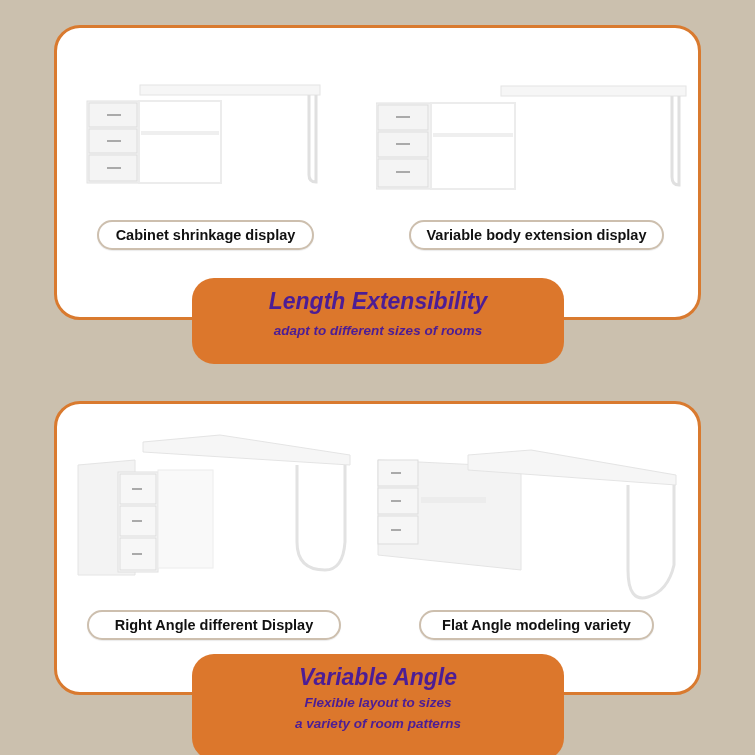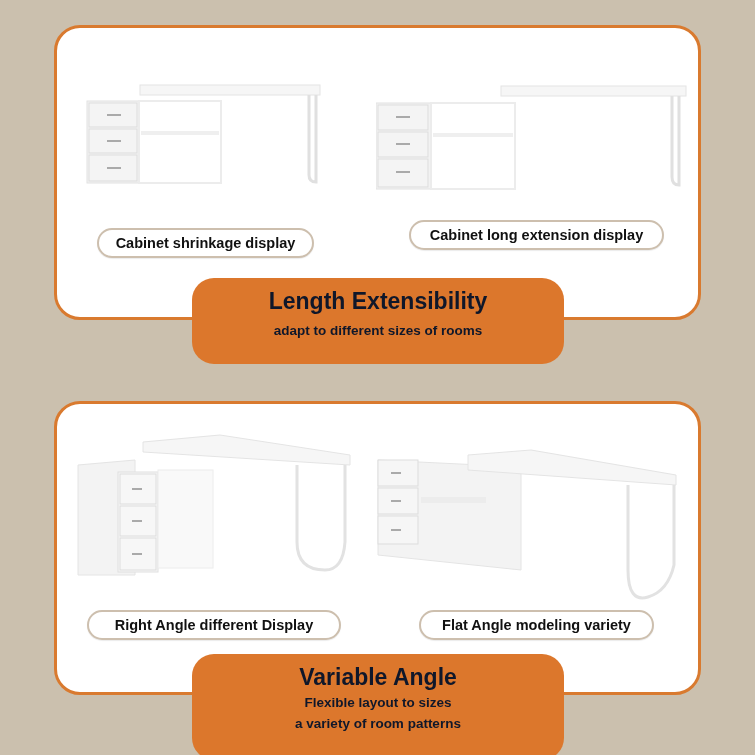--- a/index.html
+++ b/index.html
@@ -1,21 +1,21 @@
 <!DOCTYPE html>
 <html><head>
 <meta charset="utf-8">
 <style>
   html,body{margin:0;padding:0;}
   body{width:755px;height:755px;background:#cbc0ae;position:relative;overflow:hidden;font-family:"Liberation Sans",sans-serif;}
   .panel{position:absolute;background:#ffffff;border:3px solid #d97a2f;border-radius:26px;box-sizing:border-box;}
   .p1{left:54px;top:25px;width:647px;height:295px;}
   .p2{left:54px;top:401px;width:647px;height:294px;}
   .pill{position:absolute;height:30px;border:2px solid #cdbfae;border-radius:16px;background:#fff;box-sizing:border-box;display:flex;align-items:center;justify-content:center;font-weight:bold;font-size:14.5px;color:#111;white-space:nowrap;box-shadow:0 1px 1px rgba(0,0,0,0.08);}
-  .banner{position:absolute;background:#dc772c;border-radius:22px;color:#0f172a;text-align:center;box-sizing:border-box;}
+  .banner{position:absolute;background:#dc772c;border-radius:22px;color:#4c1d95;text-align:center;box-sizing:border-box;font-style:italic;}
   .b1{left:192px;top:278px;width:372px;height:86px;}
   .b2{left:192px;top:654px;width:372px;height:106px;}
   .b-title{font-weight:bold;font-size:23px;margin-top:10px;line-height:26px;}
   .b-sub{font-weight:bold;font-size:13.5px;line-height:17px;margin-top:4px;}
   svg{position:absolute;}
 </style>
 </head>
 <body>
 
 <div class="panel p1"></div>
@@ -26,36 +26,36 @@
   <rect x="4" y="49" width="48" height="24" fill="#f4f4f4" stroke="#ddd"></rect>
   <rect x="4" y="75" width="48" height="26" fill="#f4f4f4" stroke="#ddd"></rect>
   <rect x="22" y="34" width="14" height="2" fill="#aaa"></rect>
   <rect x="22" y="60" width="14" height="2" fill="#aaa"></rect>
   <rect x="22" y="87" width="14" height="2" fill="#aaa"></rect>
   <rect x="54" y="21" width="82" height="82" fill="none" stroke="#ececec" stroke-width="2"></rect>
   <rect x="56" y="51" width="78" height="4" fill="#efefef"></rect>
   <rect x="55" y="5" width="180" height="10" fill="#f6f6f6" stroke="#e4e4e4"></rect>
   <path d="M224 15 L224 95 Q224 102 231 102 L231 15" fill="none" stroke="#e0e0e0" stroke-width="3"></path>
 </svg>
-<div class="pill" style="left:97px;top:228px;width:217px;">Cabinet shrinkage display</div>
+<div class="pill" style="left:97px;top:220px;width:217px;">Cabinet shrinkage display</div>
 
 <svg style="left:376px;top:82px" width="320" height="110" viewBox="0 0 320 110">
   <rect x="0" y="21" width="55" height="86" fill="#f2f2f2" stroke="#e2e2e2"></rect>
   <rect x="2" y="23" width="50" height="25" fill="#f4f4f4" stroke="#ddd"></rect>
   <rect x="2" y="50" width="50" height="25" fill="#f4f4f4" stroke="#ddd"></rect>
   <rect x="2" y="77" width="50" height="28" fill="#f4f4f4" stroke="#ddd"></rect>
   <rect x="20" y="34" width="14" height="2" fill="#aaa"></rect>
   <rect x="20" y="61" width="14" height="2" fill="#aaa"></rect>
   <rect x="20" y="89" width="14" height="2" fill="#aaa"></rect>
   <rect x="55" y="21" width="84" height="86" fill="none" stroke="#ececec" stroke-width="2"></rect>
   <rect x="57" y="51" width="80" height="4" fill="#efefef"></rect>
   <rect x="125" y="4" width="185" height="10" fill="#f6f6f6" stroke="#e4e4e4"></rect>
   <path d="M296 14 L296 95 Q296 103 303 103 L303 14" fill="none" stroke="#e0e0e0" stroke-width="3"></path>
 </svg>
-<div class="pill" style="left:409px;top:220px;width:255px;">Cabinet long extension display</div>
+<div class="pill" style="left:409px;top:220px;width:255px;">Variable body extension display</div>
 
 <div class="banner b1">
   <div class="b-title">Length Extensibility</div>
   <div class="b-sub" style="margin-top:8px">adapt to different sizes of rooms</div>
 </div>
 
 <div class="panel p2"></div>
 
 <svg style="left:75px;top:430px" width="280" height="160" viewBox="0 0 280 160">
   <polygon points="3,35 60,30 60,145 3,145" fill="#f3f3f3" stroke="#e4e4e4"></polygon>

